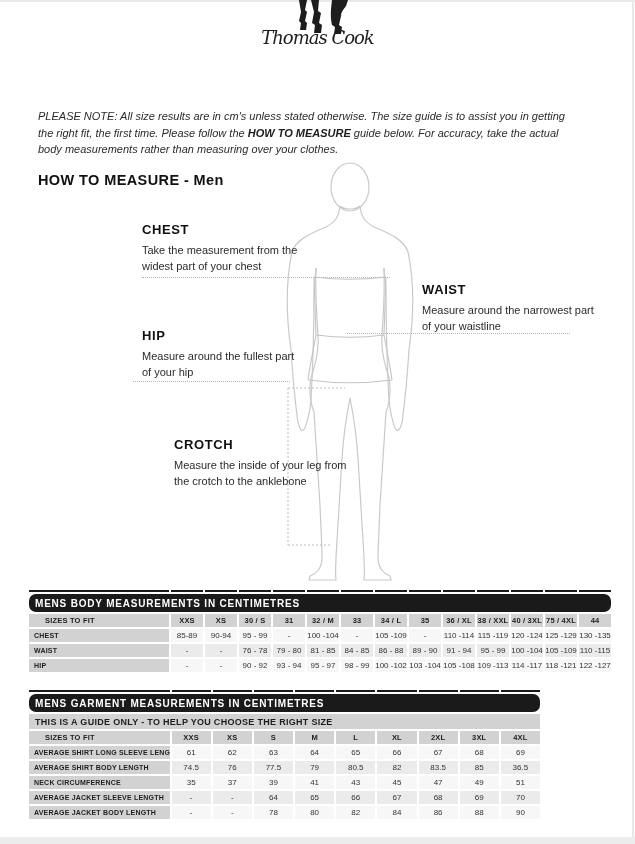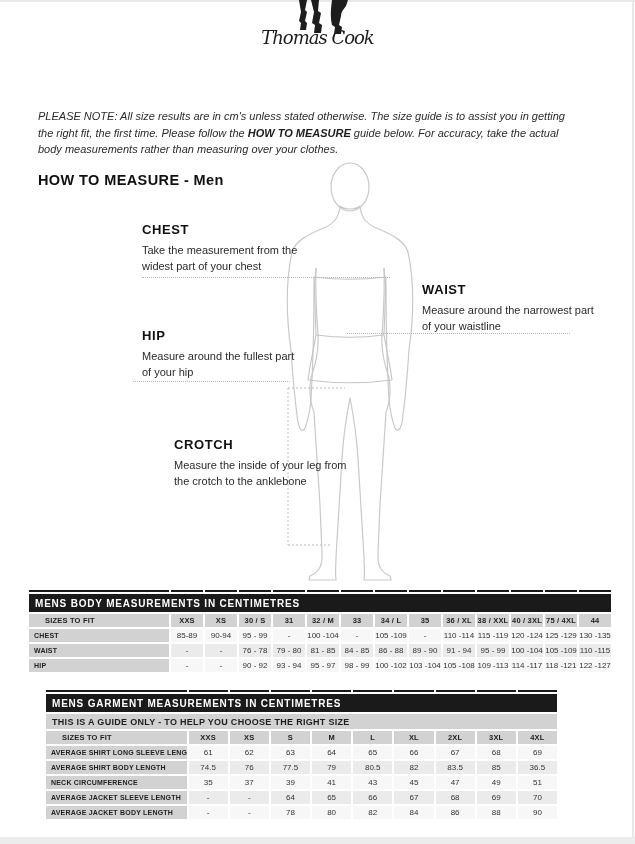--- a/index.html
+++ b/index.html
@@ -61,39 +61,39 @@
 
   
   .size-table{
     position:absolute;border-collapse:separate;border-spacing:2px;background:#ffffff;
     table-layout:fixed;
   }
   .size-table td{overflow:hidden;white-space:nowrap;}
   .size-table tr.topline td{background:var(--black-bar);height:2px;padding:0;font-size:0;line-height:0;}
   .size-table tr.titlebar td{
     background:var(--black-bar);color:#ffffff;font-weight:bold;font-size:10px;
-    letter-spacing:.8px;height:18px;padding:2px 0 2px 6px;text-align:left;
+    letter-spacing:.8px;height:18px;padding:2px 0 2px 6px;text-align:left;border-radius:7px;
   }
   .size-table tr.subtitlebar td{
     background:var(--cell-gray);color:#1d1d1d;font-weight:bold;font-size:9px;
     letter-spacing:.3px;height:15px;padding:2px 0 2px 6px;text-align:left;
   }
   .size-table tr.head td{
     background:var(--cell-gray);font-weight:bold;font-size:7.5px;color:#222;
     text-align:center;height:13px;padding:2px 0;letter-spacing:.2px;
   }
   .size-table tr.head td.lbl{text-align:left;padding-left:16px;}
   .size-table td.lbl{
     background:var(--cell-gray);font-weight:bold;font-size:7px;color:#222;
     text-align:left;padding:2px 0 2px 5px;letter-spacing:.2px;
   }
   .size-table tr.data td.val{background:var(--row-light);font-size:8px;color:#333;text-align:center;height:12px;padding:2px 0;}
   .size-table tr.data.alt td.val{background:var(--row-alt);}
   .t1{left:27px;top:588px;width:586px;}
-  .t2{left:44px;top:688px;width:515px;}
+  .t2{left:27px;top:688px;width:515px;}
 </style>
 </head>
 <body>
 
 <div class="page">
   <div class="edge-top"></div>
   <div class="edge-right"></div>
   <div class="edge-bottom"></div>
 
   <div class="logo">

